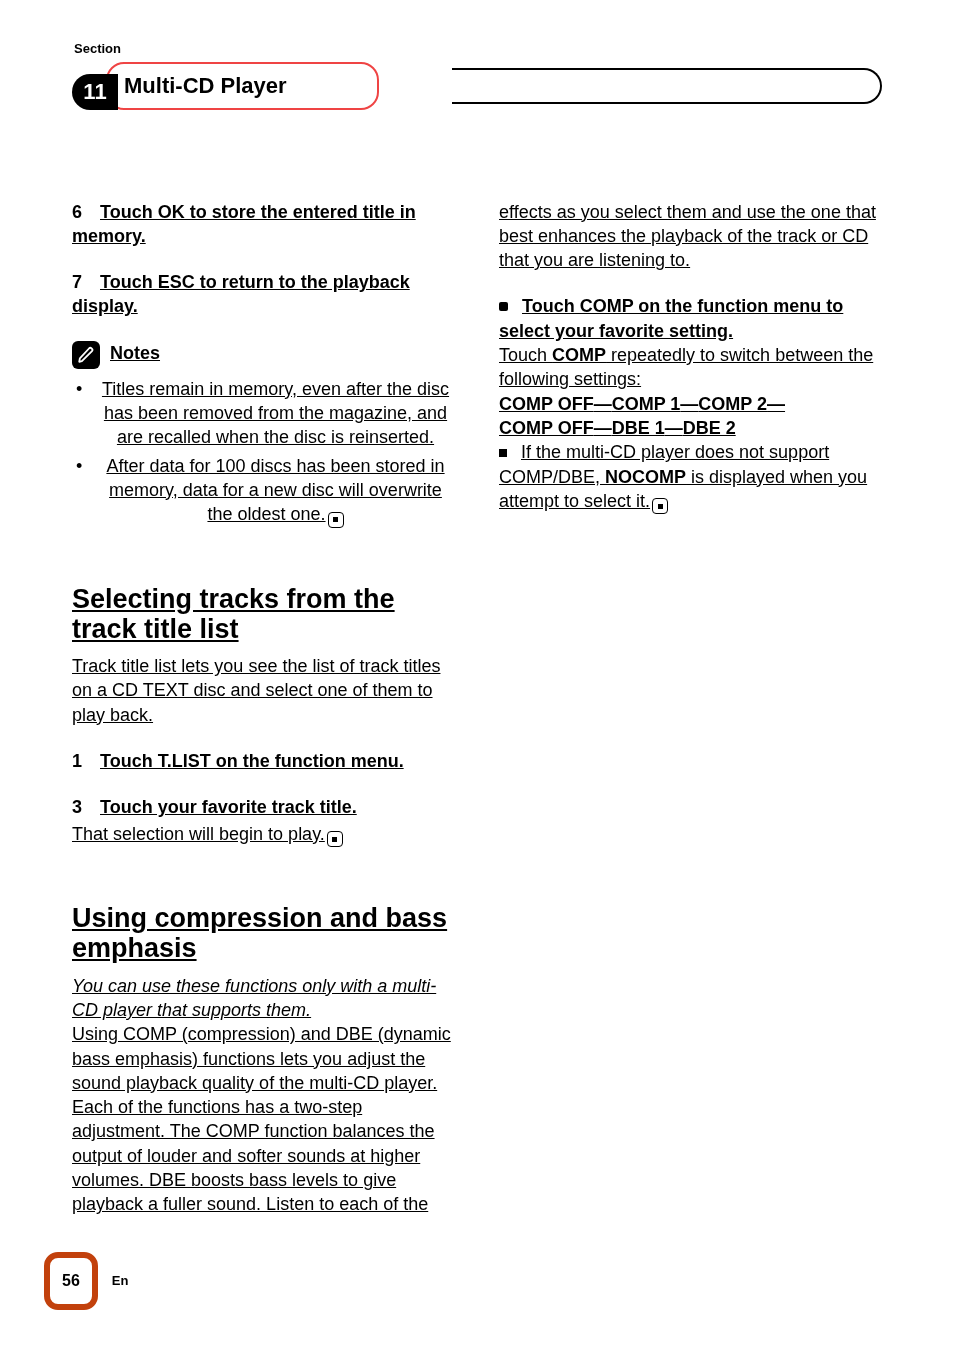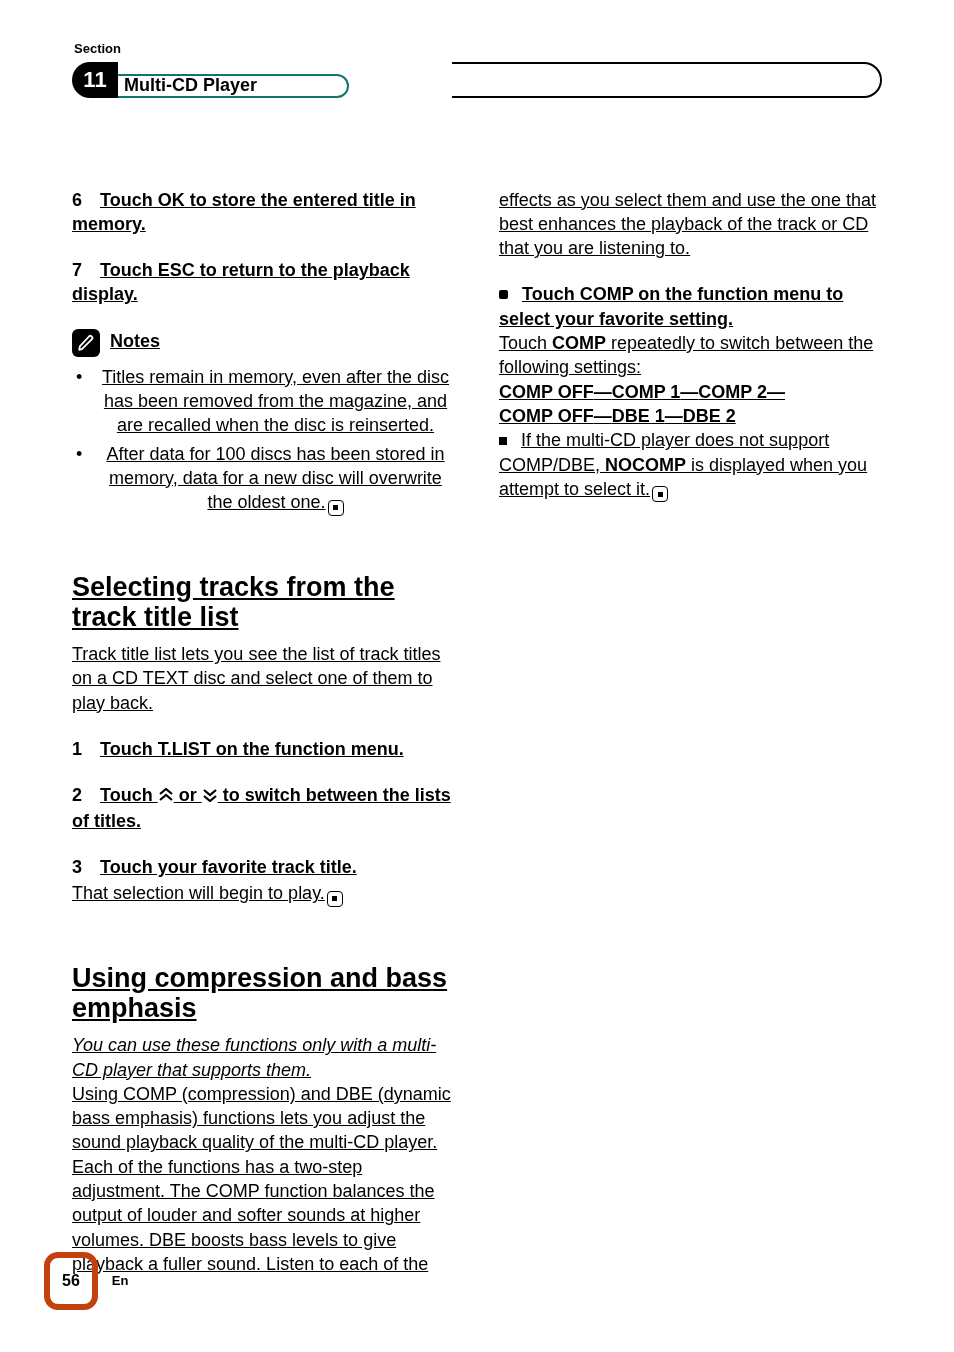--- a/index.html
+++ b/index.html
@@ -41,27 +41,27 @@
     width: 46px;
     height: 36px;
     border-radius: 18px 0 0 18px;
     display: flex;
     align-items: center;
     justify-content: center;
     margin-right: -4px;
     z-index: 2;
   }
   .pill-title {
-    border: 2px solid #0f766e;
+    border: 2px solid #ef4444;
     border-radius: 18px;
-    height: 24px;
+    height: 48px;
     display: flex;
     align-items: center;
     padding: 0 90px 0 16px;
-    font-size: 18px;
+    font-size: 22px;
     font-weight: 800;
     margin-left: -8px;
   }
   .pill-right-wrap {
     flex: 1 1 auto;
     display: flex;
     justify-content: flex-end;
   }
   .pill-right {
     border: 2px solid #000;
@@ -231,29 +231,20 @@
 
     <div class="m-b-large"></div>
 
     <h2 class="section">Selecting tracks from the track title list</h2>
     <div class="light block">Track title list lets you see the list of track titles on a CD TEXT disc and select one of them to play back.</div>
 
     <div class="block">
       <div class="step"><span class="num">1</span><span>Touch T.LIST on the function menu.</span></div>
     </div>
 
-    <div class="block">
-      <div class="step">
-        <span class="num">2</span><span>Touch </span><span class="chev"><svg width="16" height="14" viewBox="0 0 16 14">
-              <path d="M2 6 L8 1 L14 6 M2 12 L8 7 L14 12" fill="none" stroke="#000" stroke-width="2.2"></path>
-            </svg></span><span> or </span><span class="chev"><svg width="16" height="14" viewBox="0 0 16 14">
-              <path d="M2 2 L8 7 L14 2 M2 8 L8 13 L14 8" fill="none" stroke="#000" stroke-width="2.2"></path>
-            </svg></span><span> to switch between the lists of titles.</span>
-      </div>
-    </div>
 
     <div class="block">
       <div class="step"><span class="num">3</span><span>Touch your favorite track title.</span></div>
       <div class="light"><span>That selection will begin to play.</span><span class="end-glyph"></span></div>
     </div>
 
     <div class="m-b-large"></div>
 
     <h2 class="section">Using compression and bass emphasis</h2>
     <div class="italic">You can use these functions only with a multi-CD player that supports them.</div>

